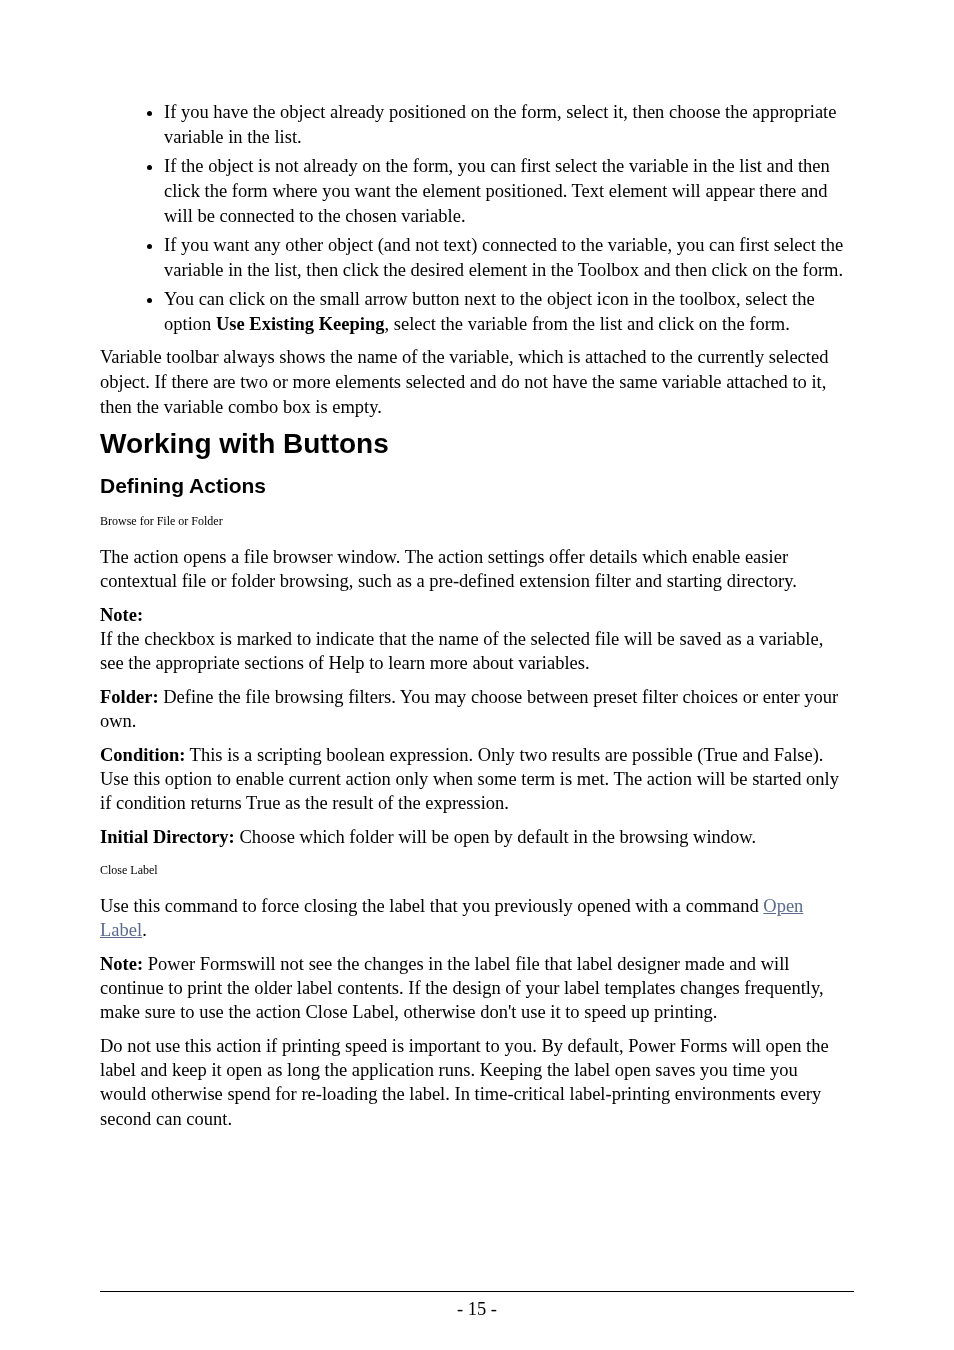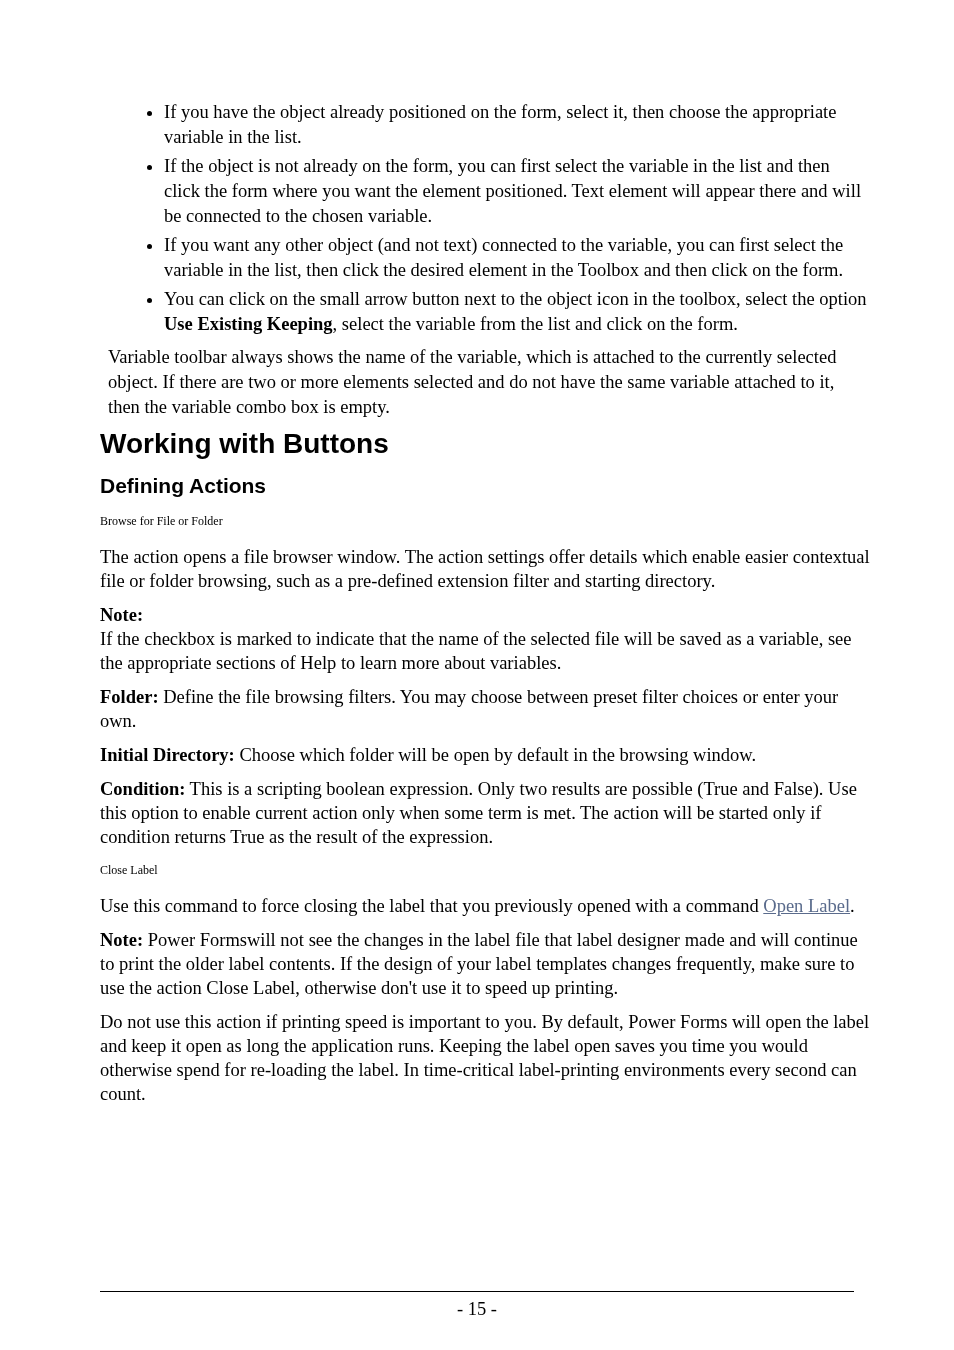--- a/index.html
+++ b/index.html
@@ -6,38 +6,38 @@
     margin: 0;
     padding: 0;
     font-family: "Times New Roman", Times, serif;
     background: #fff;
     color: #000;
   }
   .page {
     width: 954px;
     min-height: 1350px;
     box-sizing: border-box;
-    padding: 100px 84px 40px 100px;
+    padding: 100px 108px 40px 100px;
     position: relative;
   }
   ul.outer {
     list-style: disc;
     padding-left: 64px;
     margin: 0 0 8px 0;
   }
   ul.outer li {
     font-size: 18.5px;
     line-height: 1.35;
     margin-bottom: 4px;
     text-align: left;
   }
   p.body {
     font-size: 18.5px;
     line-height: 1.35;
-    margin: 6px 0 0 8px;
+    margin: 6px 0 0 0;
   }
   h1.section {
     font-family: Verdana, Arial, sans-serif;
     font-weight: 700;
     font-size: 34px;
     margin: 62px 0 10px 0;
   }
   h2.section {
     font-family: Verdana, Arial, sans-serif;
     font-weight: 700;
@@ -108,25 +108,25 @@
   <p class="para">
     <span class="bold">Note:</span><br>
     <span>If the checkbox is marked to indicate that the name of the selected file will be saved as a variable, see the appropriate sections of Help to learn more about variables.</span>
   </p>
 
   <p class="para">
     <span class="bold">Folder:</span><span> Define the file browsing filters. You may choose between preset filter choices or enter your own.</span>
   </p>
 
   <p class="para">
-    <span class="bold">Initial Directory:</span><span> Choose which folder will be open by default in the browsing window.</span>
+    <span class="bold">Condition:</span><span> This is a scripting boolean expression. Only two results are possible (True and False). Use this option to enable current action only when some term is met. The action will be started only if condition returns True as the result of the expression.</span>
   </p>
 
   <p class="para">
-    <span class="bold">Condition:</span><span> This is a scripting boolean expression. Only two results are possible (True and False). Use this option to enable current action only when some term is met. The action will be started only if condition returns True as the result of the expression.</span>
+    <span class="bold">Initial Directory:</span><span> Choose which folder will be open by default in the browsing window.</span>
   </p>
 
   <h4 class="sub" style="margin-top:14px;">Close Label</h4>
 
   <p class="para">
     <span>Use this command to force closing the label that you previously opened with a command </span><a href="#" class="link">Open Label</a><span>.</span>
   </p>
 
   <p class="para">
     <span class="bold">Note:</span><span> Power Formswill not see the changes in the label file that label designer made and will continue to print the older label contents. If the design of your label templates changes frequently, make sure to use the action Close Label, otherwise don't use it to speed up printing.</span>

